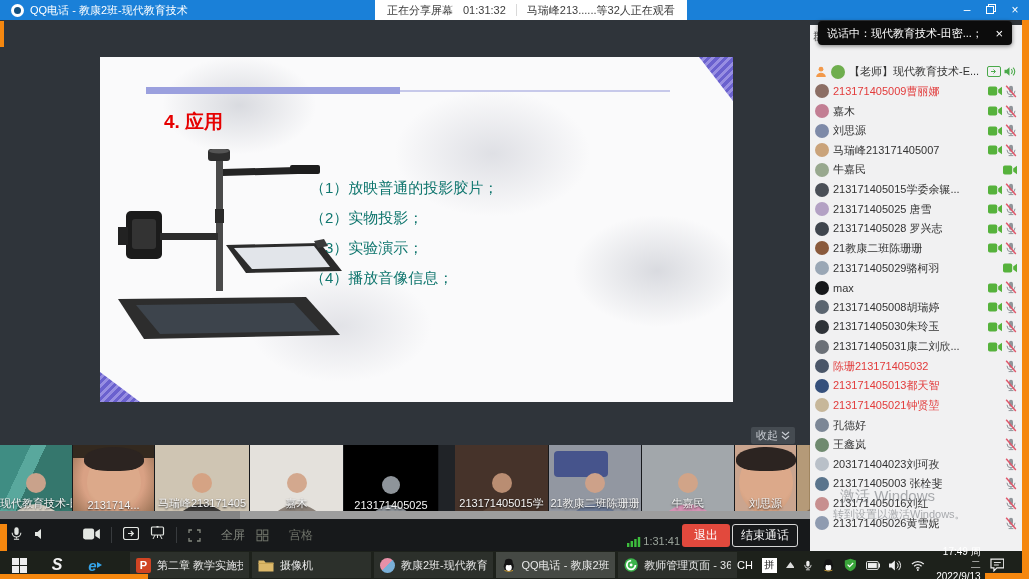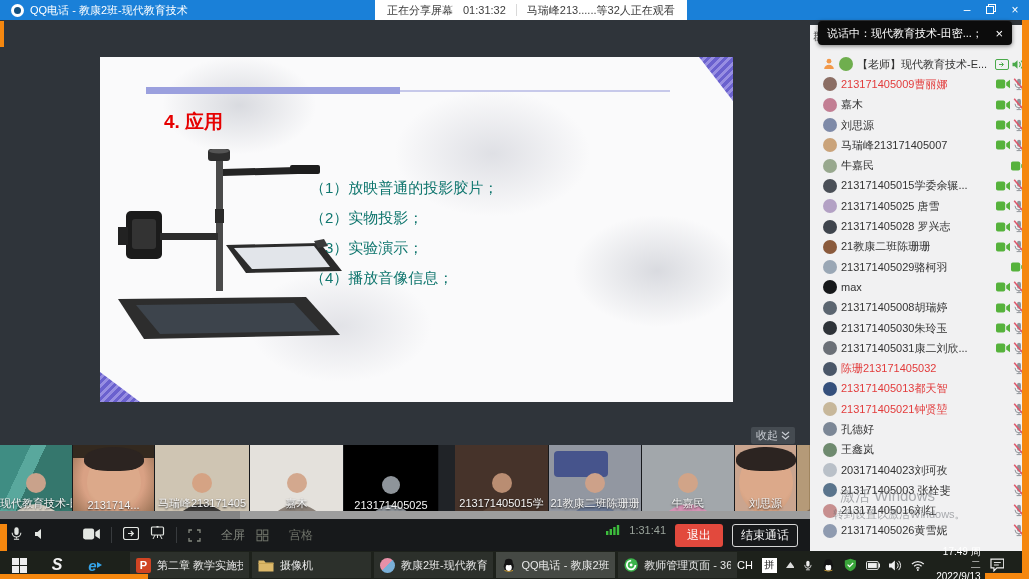--- a/index.html
+++ b/index.html
@@ -48,28 +48,28 @@
 .t10{background:repeating-linear-gradient(90deg,#b59a78 0 12px,#a0855f 12px 14px)}
 .bigface{position:absolute;left:50%;top:58%;transform:translate(-50%,-50%);width:54px;height:62px;border-radius:50%;background:radial-gradient(circle at 50% 42%,#dca98a 0 60%,#c18e6d)}
 .bigface .hair{position:absolute;top:-5px;left:-3px;right:-3px;height:24px;border-radius:50% 50% 40% 40%;background:#2c2421}
 
 .hscroll{position:absolute;left:0;top:511px;width:810px;height:8px;background:#9d9d9d;z-index:4}
 .hthumb{position:absolute;left:0;top:0;height:100%;width:240px;background:#848484}
 
 .callbar{position:absolute;left:0;top:519px;width:810px;height:32px;background:#17191b;display:flex;align-items:center;padding:0 10px;gap:11px;z-index:4}
 .cdiv{width:1px;height:16px;background:#383b3e}
 .clabel{font-size:12px;color:#84887f;display:flex;align-items:center;gap:20px;white-space:nowrap}
-.rightgrp{margin-left:auto;display:flex;align-items:flex-start;gap:9px;margin-right:2px}
+.rightgrp{margin-left:auto;display:flex;align-items:flex-end;gap:2px;margin-right:2px}
 .durtext{font-size:11px;color:#9aa39b}
 .exitbtn{background:#e2493d;color:#fff;font-size:12px;border-radius:3px;padding:3px 12px;white-space:nowrap}
 .endbtn{border:1px solid #d6d6d6;color:#f2f2f2;font-size:12px;border-radius:3px;padding:2px 8px;white-space:nowrap}
 
 .rpanel{position:absolute;left:810px;top:25px;width:212px;height:526px;background:#f1f1f2;z-index:5}
 .pheader{position:absolute;left:3px;top:4px;font-size:11px;color:#555}
-.plist{position:absolute;left:8px;top:21px;width:100%;height:503px;display:flex;flex-direction:column;padding:8px 5px}
+.plist{position:absolute;left:0;top:21px;width:100%;height:503px;display:flex;flex-direction:column;padding:16px 5px}
 .prow{flex:1;display:flex;align-items:center;gap:4px;font-size:11px;color:#333;min-height:0;overflow:hidden}
 .pav{width:14px;height:14px;border-radius:50%;flex:none}
 .pname{white-space:nowrap;overflow:hidden;max-width:146px}
 .pname.red{color:#e23b3b}
 .picons{margin-left:auto;display:flex;align-items:center;gap:3px;flex:none}
 .wm{position:absolute;color:rgba(106,109,114,.55);z-index:6;pointer-events:none}
 
 .tooltip{position:absolute;left:818px;top:21px;width:194px;height:24px;background:#0c0c0c;border-radius:4px;display:flex;align-items:center;padding:0 9px;color:#fff;font-size:11px;z-index:40;box-shadow:0 1px 4px rgba(0,0,0,.5)}
 .tclose{margin-left:auto;font-size:13px;color:#fff}
 

